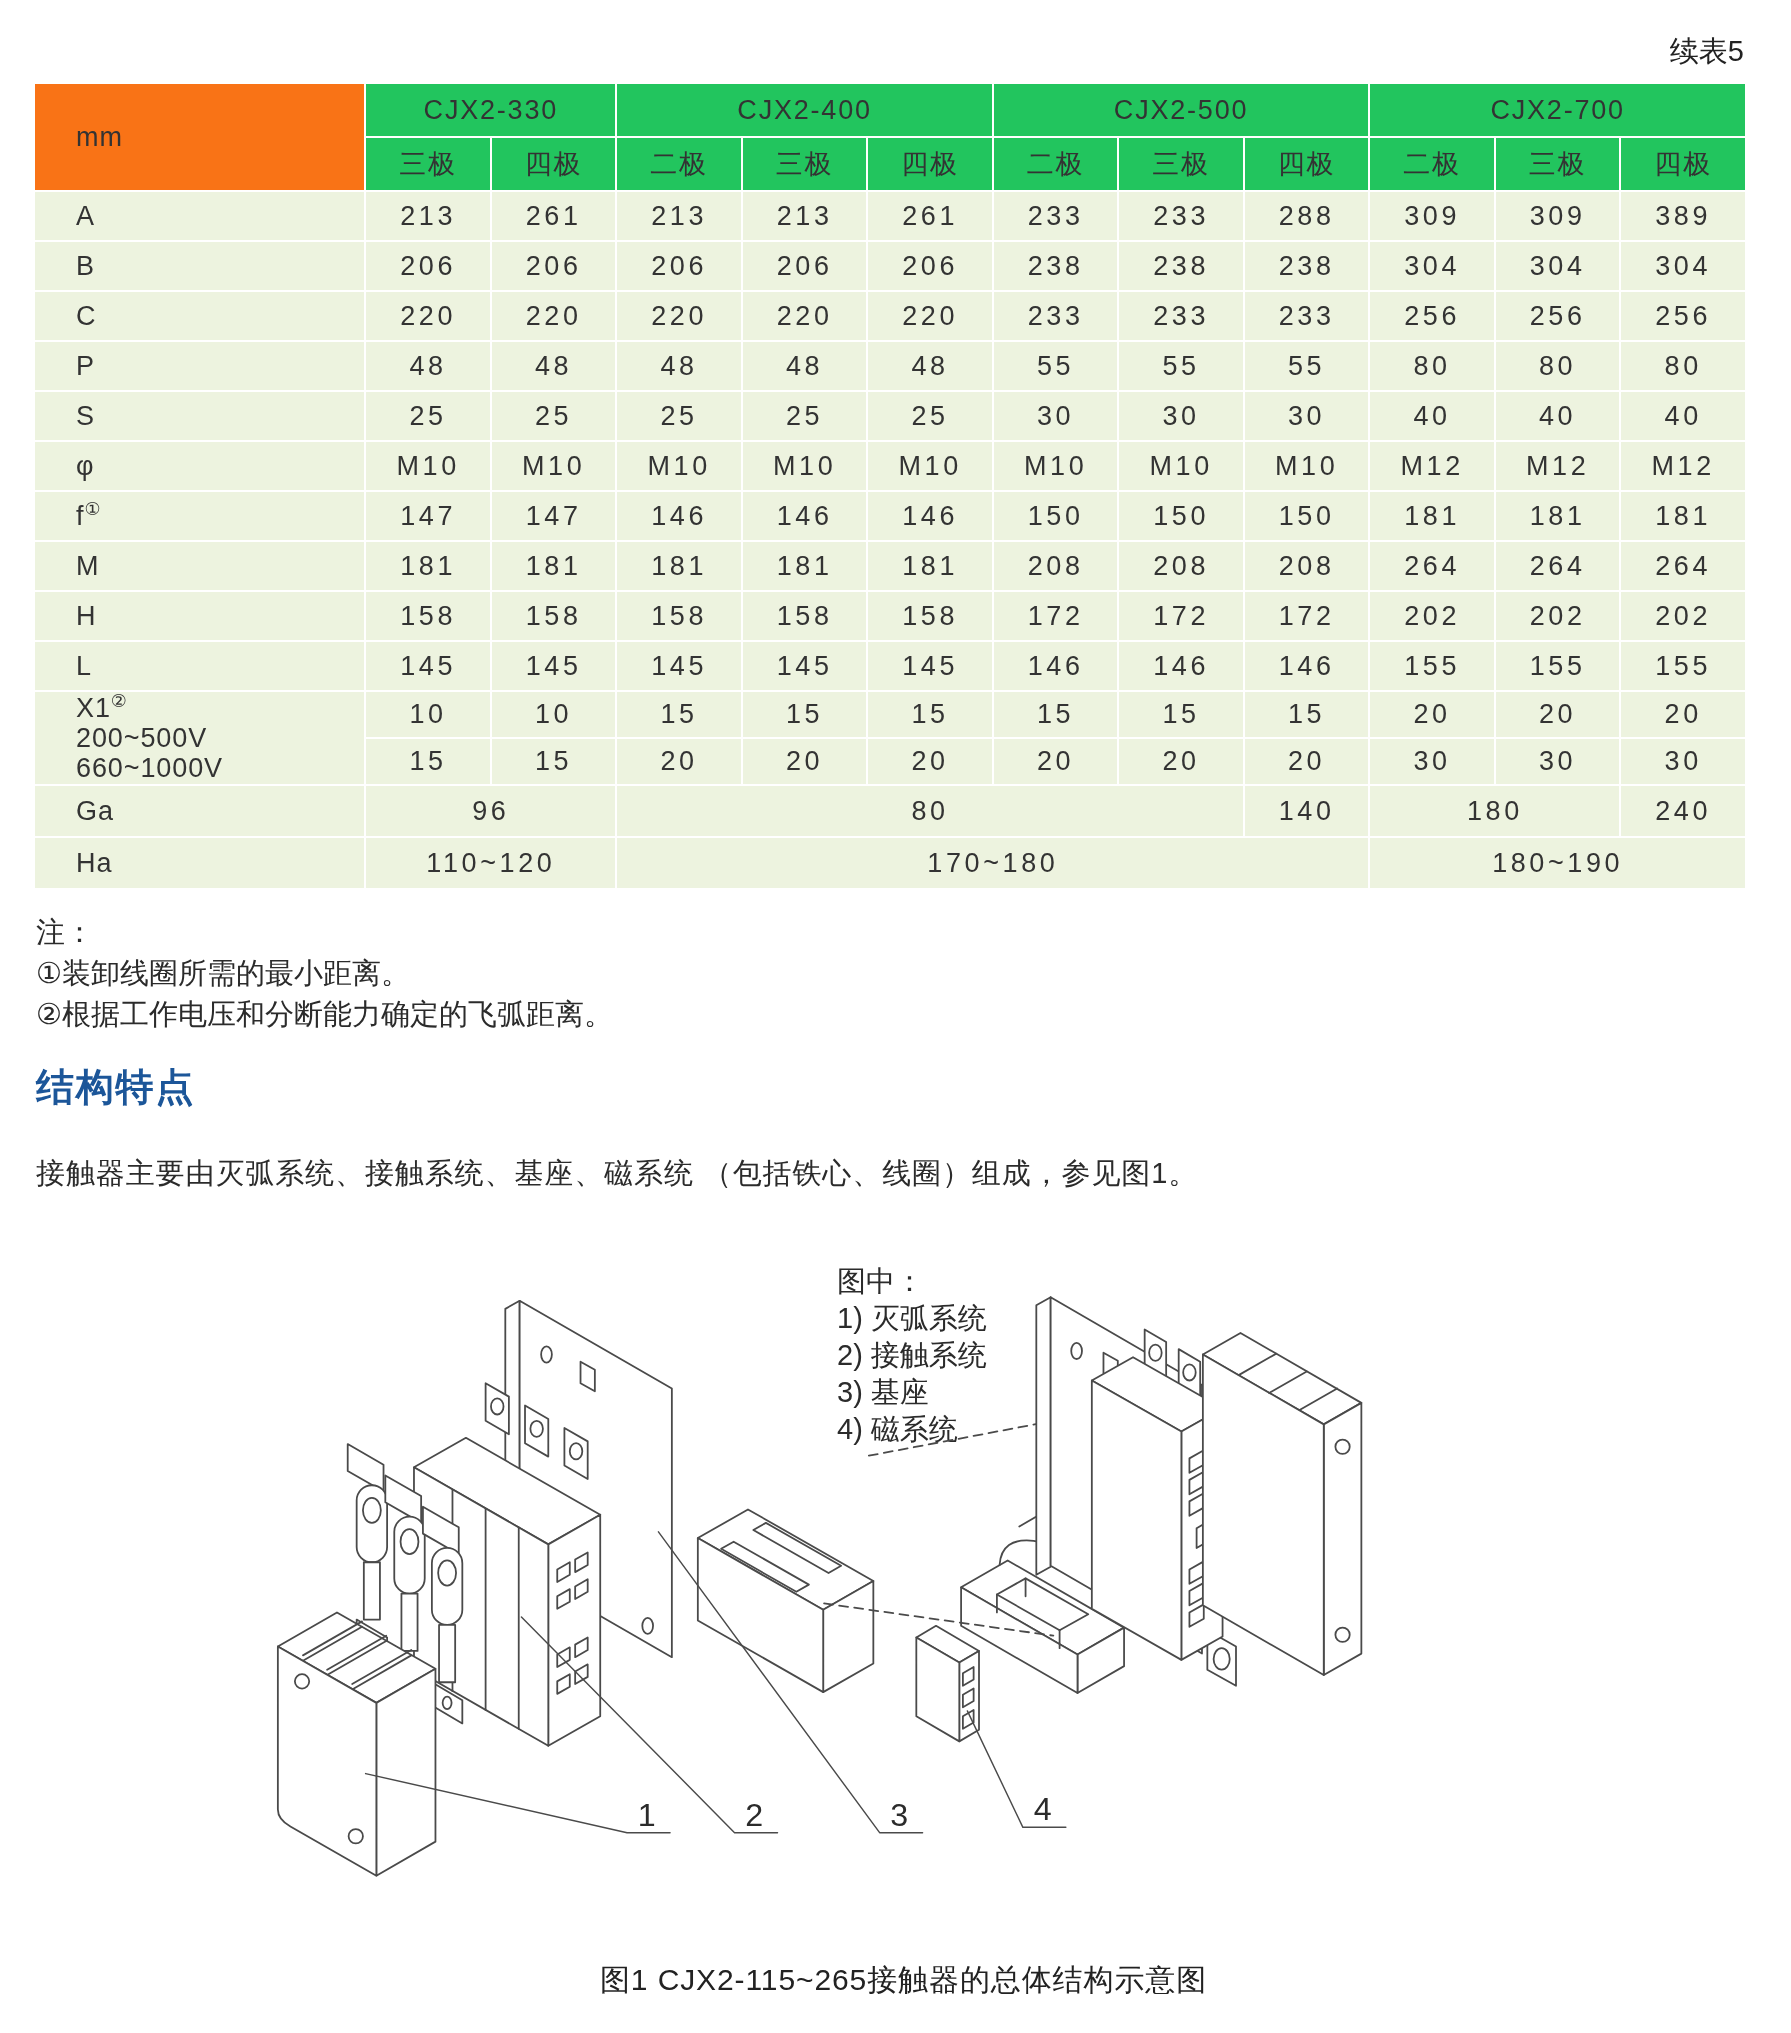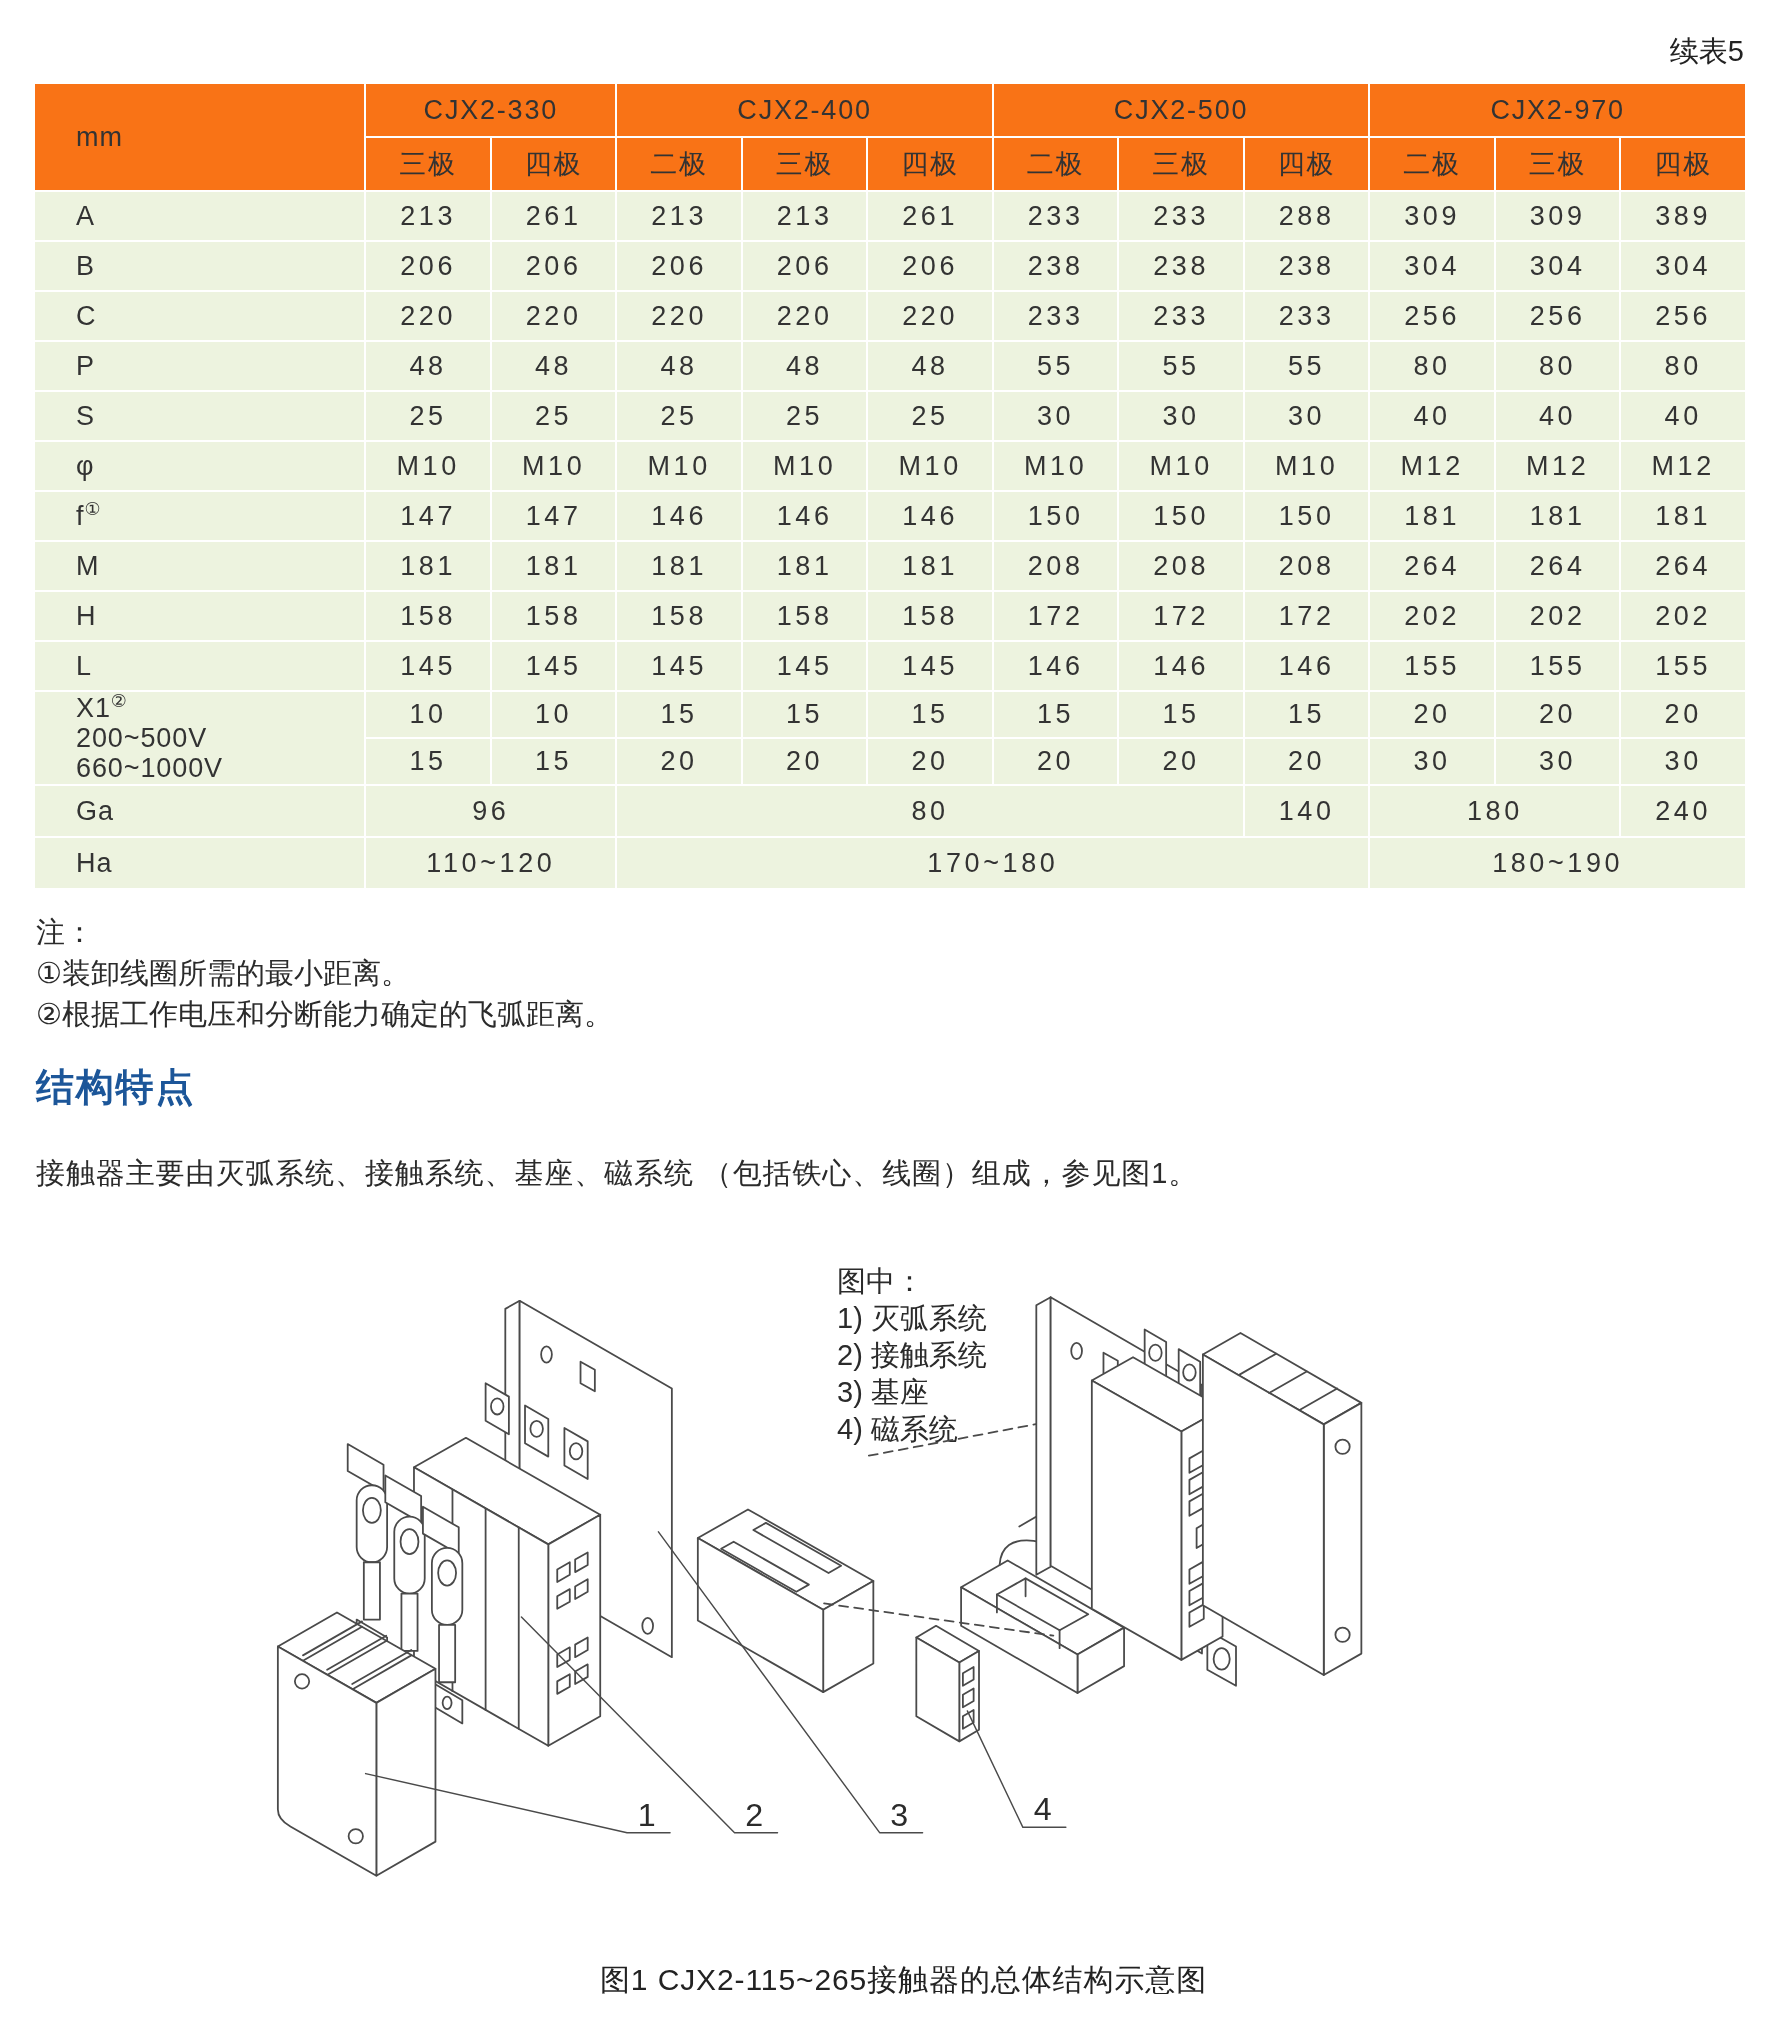--- a/index.html
+++ b/index.html
@@ -9,21 +9,21 @@
   }
   
   .continued{position:absolute;top:32px;right:47px;font-size:29px;color:#222;}
   
   .tbl-wrap{position:absolute;left:34px;top:83px;width:1712px;}
   table.dim{border-collapse:separate;border-spacing:0;table-layout:fixed;width:1712px;}
   table.dim th,table.dim td{
     border:1.8px solid #ffffff;font-weight:normal;vertical-align:middle;
     font-size:27px;color:#333;overflow:hidden;
   }
-  .hdr{background:#f97316;text-align:center;letter-spacing:1.8px;}
+  .hdr{background:#22c55e;text-align:center;letter-spacing:1.8px;}
   .cell{background:#edf3df;text-align:center;letter-spacing:3.6px;}
   .rlabel{background:#edf3df;text-align:left;padding-left:41px;letter-spacing:0.9px;}
   .mm-cell{background:#f97316;text-align:left;padding-left:41px;letter-spacing:0.9px;}
   tr.hrow{height:54px;}
   tr.drow{height:50px;}
   tr.xrow{height:43px;}
   tr.grow{height:52px;margin-top:6px;}
   sup.circ{font-size:18px;letter-spacing:0;vertical-align:super;line-height:0;}
   .x1lines{line-height:30px;font-size:25px;letter-spacing:0.9px;}
   
@@ -63,21 +63,21 @@
         <col style="width: 125px;">
         <col style="width: 125px;">
         <col style="width: 125px;">
       </colgroup>
     <thead>
         <tr class="hrow">
           <th class="mm-cell" rowspan="2">mm</th>
           <th class="hdr" colspan="2">CJX2-330</th>
           <th class="hdr" colspan="3">CJX2-400</th>
           <th class="hdr" colspan="3">CJX2-500</th>
-          <th class="hdr" colspan="3">CJX2-970</th>
+          <th class="hdr" colspan="3">CJX2-700</th>
         </tr>
         <tr class="hrow">
           <th class="hdr">三极</th>
           <th class="hdr">四极</th>
           <th class="hdr">二极</th>
           <th class="hdr">三极</th>
           <th class="hdr">四极</th>
           <th class="hdr">二极</th>
           <th class="hdr">三极</th>
           <th class="hdr">四极</th>

